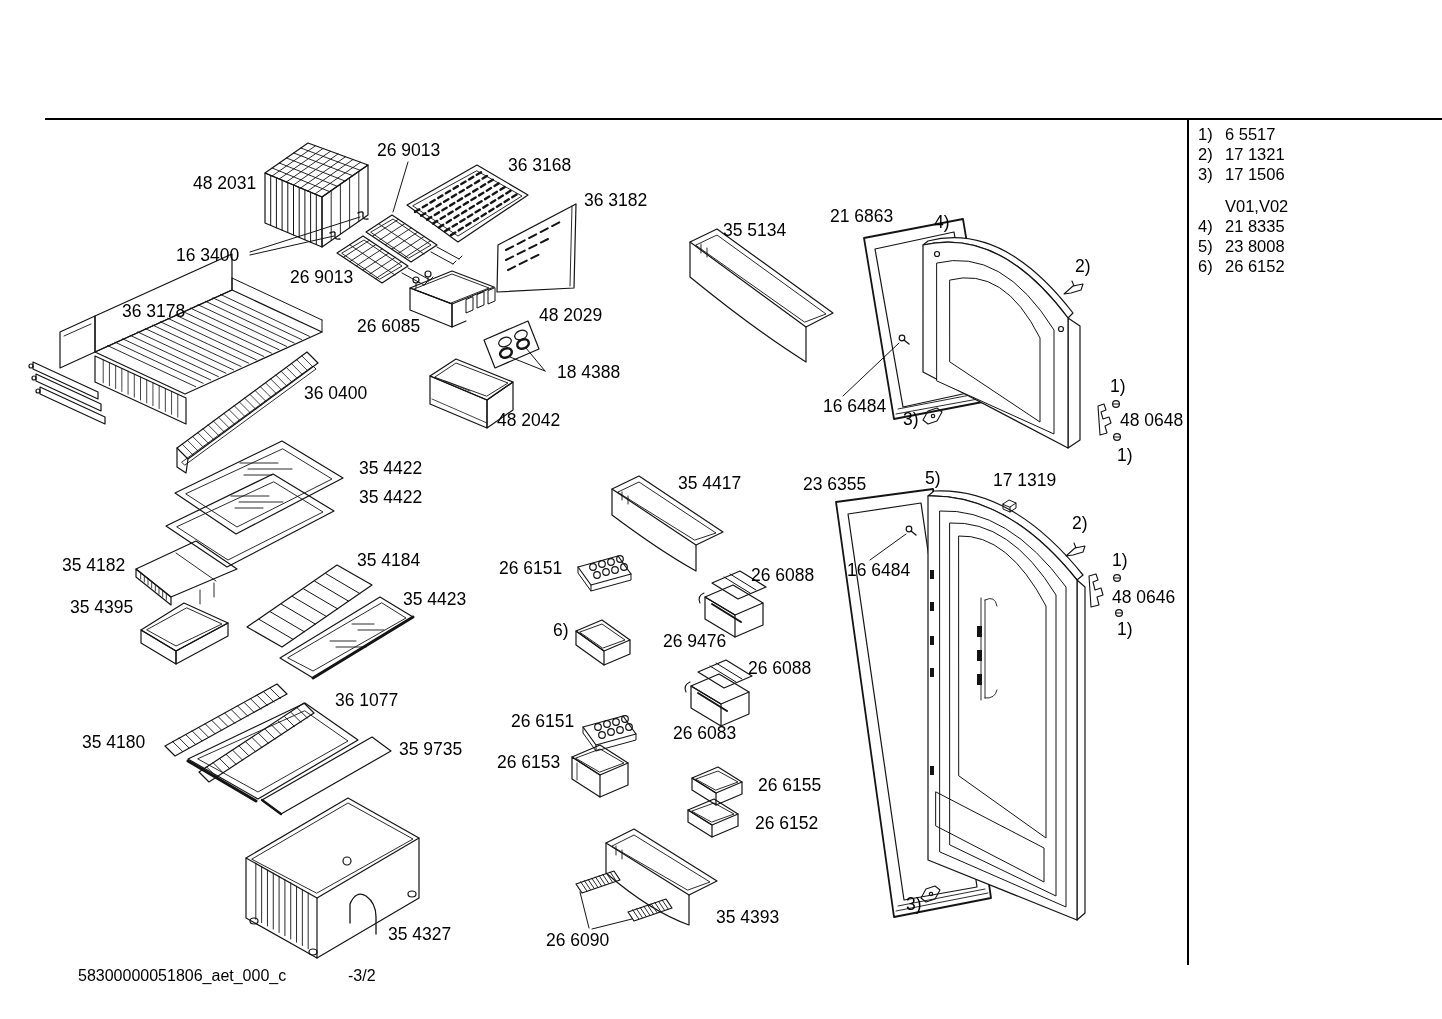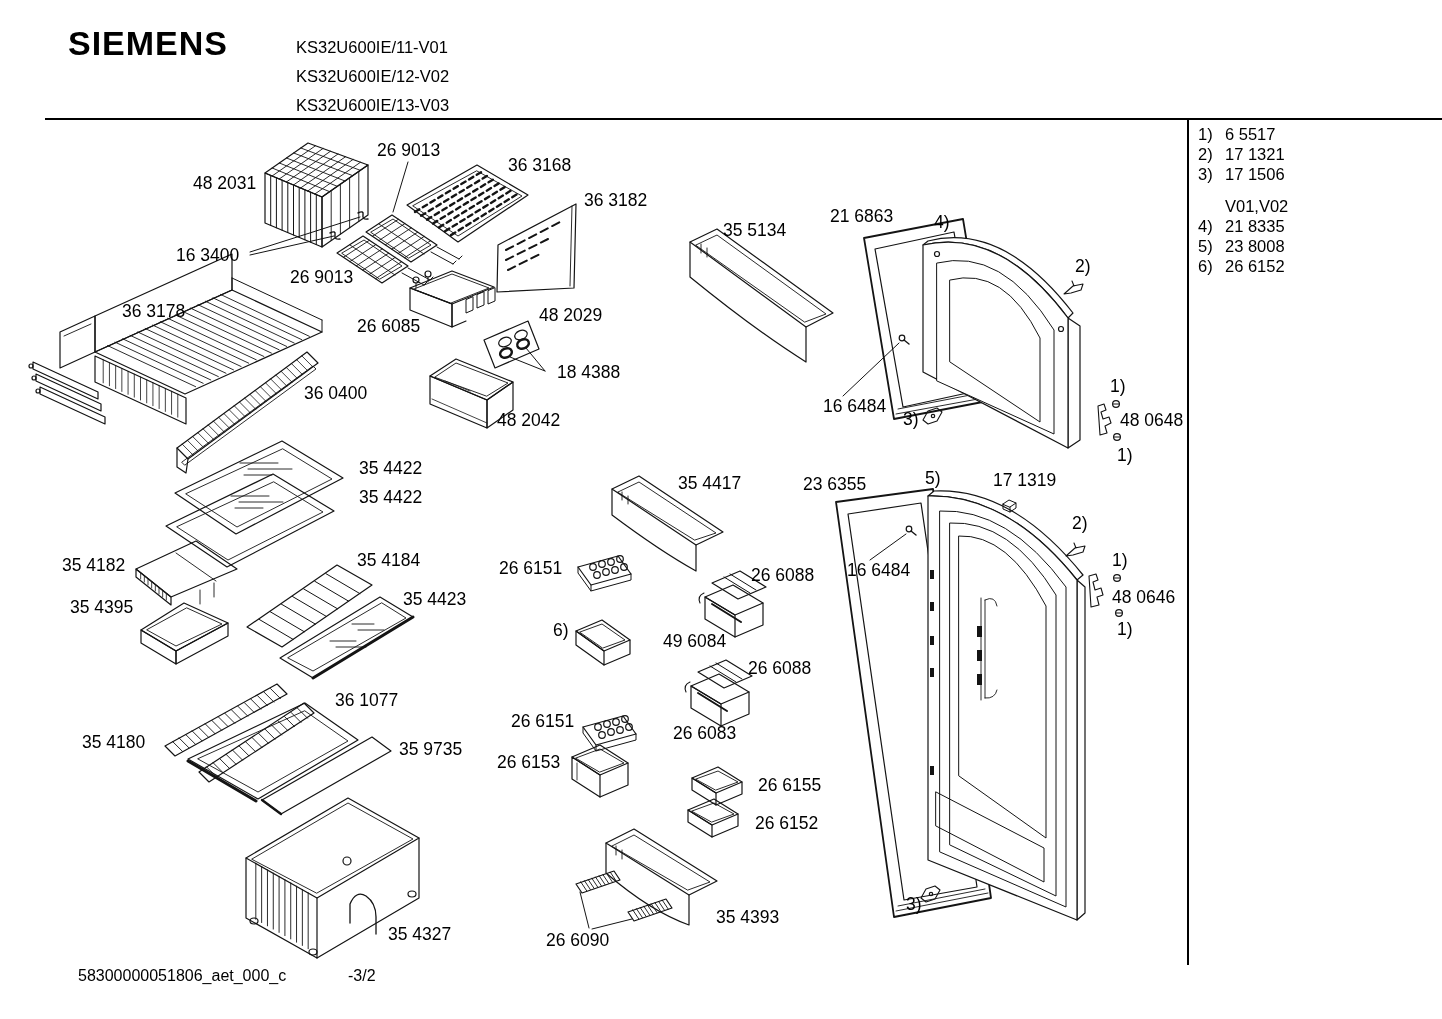--- a/index.html
+++ b/index.html
@@ -22,27 +22,21 @@
   .footer{position:absolute;top:967px;font-size:16px;white-space:nowrap;}
   .footer.doc{left:78px;}
   .footer.page-num{left:348px;}
   svg{position:absolute;left:0;top:0;}
 </style>
 </head>
 <body>
 
 <div class="page">
 
-  <div class="brand">SIEMENS</div>
-
-  <div class="models col1">
-    <div>KS32U600IE/11-V01</div>
-    <div>KS32U600IE/12-V02</div>
-    <div>KS32U600IE/13-V03</div>
-  </div>
+
 
 
   <div class="rule-top"></div>
   <div class="rule-vert"></div>
 
   <div class="legend" id="legend">
       <div class="row">
         <span class="idx">1)</span>
         <span>6 5517</span>
       </div>
@@ -599,21 +593,21 @@
       <span class="lbl" style="left: 925px; top: 469px;">5)</span>
       <span class="lbl" style="left: 993px; top: 471px;">17 1319</span>
       <span class="lbl" style="left: 1072px; top: 514px;">2)</span>
       <span class="lbl" style="left: 847px; top: 561px;">16 6484</span>
       <span class="lbl" style="left: 1112px; top: 551px;">1)</span>
       <span class="lbl" style="left: 1112px; top: 588px;">48 0646</span>
       <span class="lbl" style="left: 1117px; top: 620px;">1)</span>
       <span class="lbl" style="left: 499px; top: 559px;">26 6151</span>
       <span class="lbl" style="left: 751px; top: 566px;">26 6088</span>
       <span class="lbl" style="left: 553px; top: 621px;">6)</span>
-      <span class="lbl" style="left: 663px; top: 632px;">49 6084</span>
+      <span class="lbl" style="left: 663px; top: 632px;">26 9476</span>
       <span class="lbl" style="left: 748px; top: 659px;">26 6088</span>
       <span class="lbl" style="left: 511px; top: 712px;">26 6151</span>
       <span class="lbl" style="left: 673px; top: 724px;">26 6083</span>
       <span class="lbl" style="left: 497px; top: 753px;">26 6153</span>
       <span class="lbl" style="left: 758px; top: 776px;">26 6155</span>
       <span class="lbl" style="left: 755px; top: 814px;">26 6152</span>
       <span class="lbl" style="left: 716px; top: 884px; margin-top: 24px;">35 4393</span>
       <span class="lbl" style="left: 546px; top: 931px;">26 6090</span>
       <span class="lbl" style="left: 906px; top: 895px;">3)</span>
     </div>

